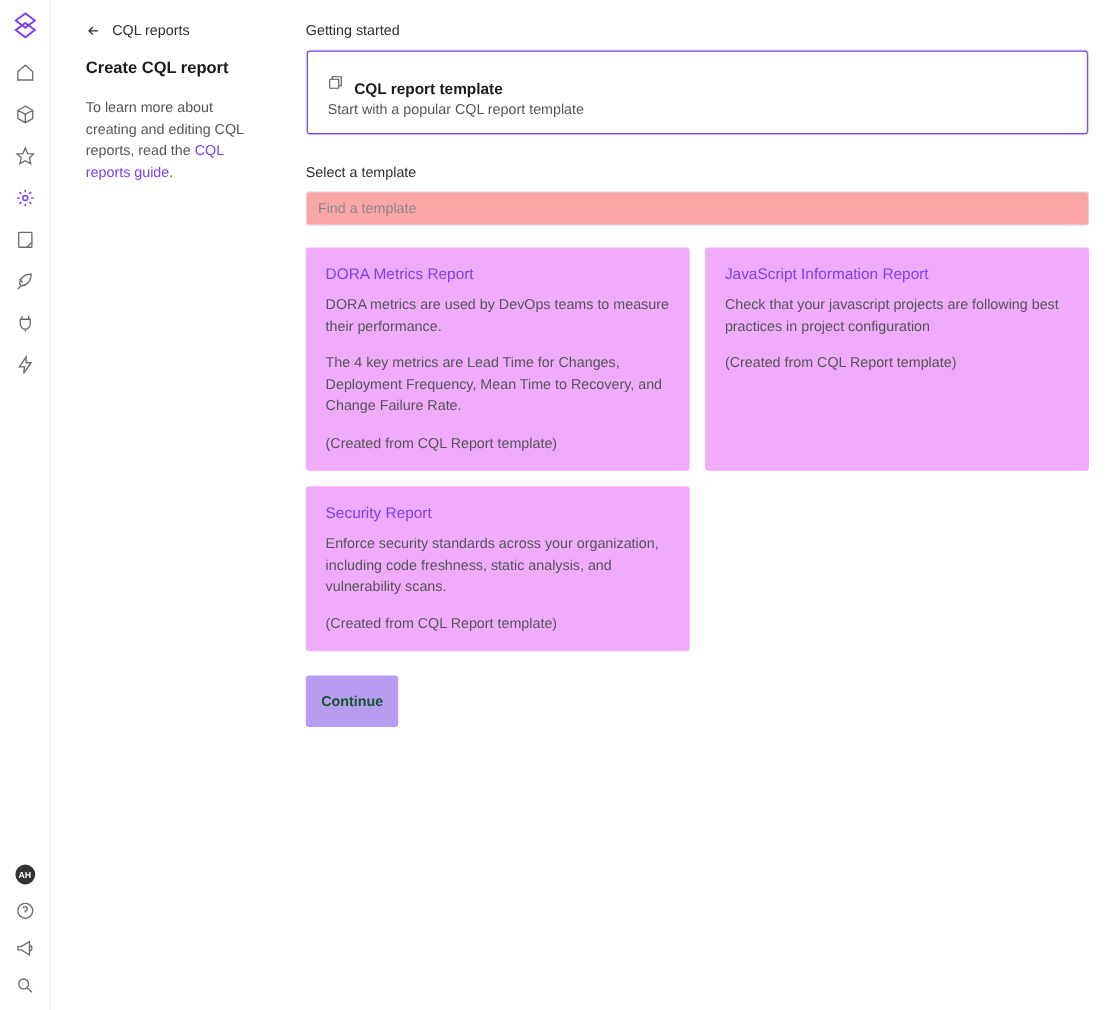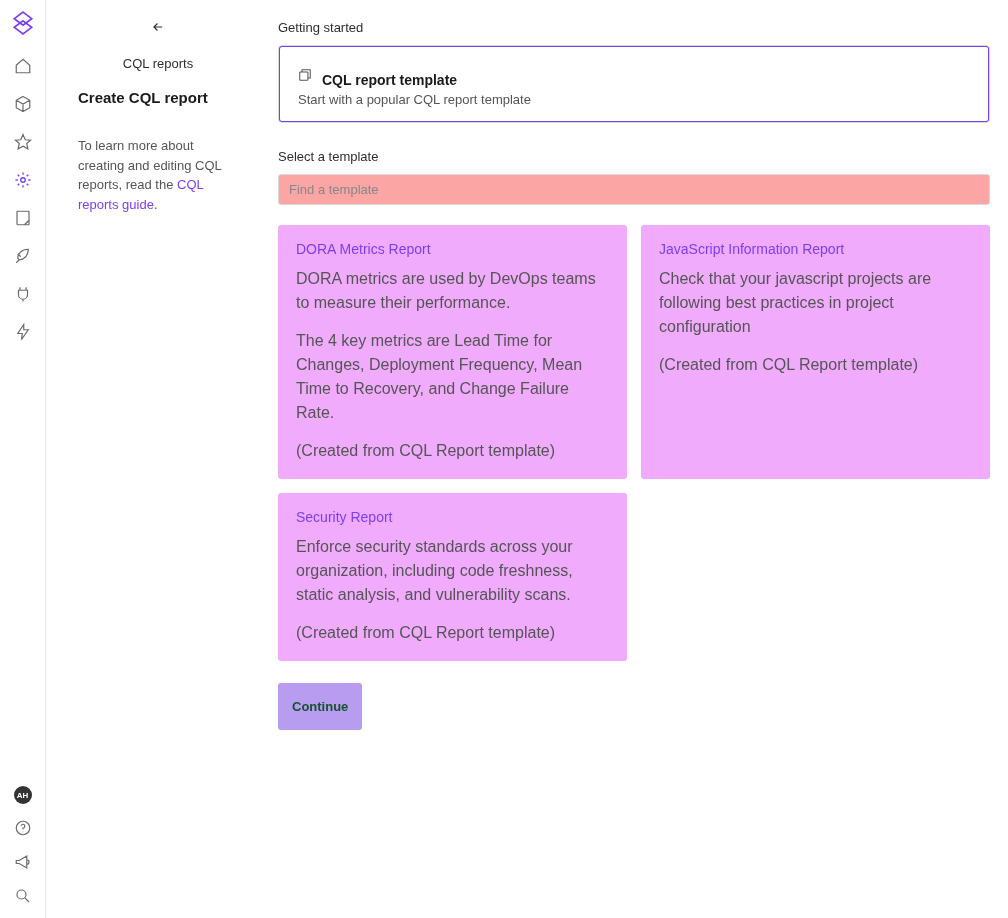--- a/index.html
+++ b/index.html
@@ -73,32 +73,31 @@
       gap: 40px;
       overflow-y: auto;
     }
     .left-col {
       width: 160px;
       flex-shrink: 0;
     }
     .breadcrumb {
       display: flex;
       align-items: center;
-      gap: 22px;
+      gap: 10px;
       font-size: 13px;
       color: #2e2e2e;
       margin-bottom: 18px;
       cursor: pointer;
-      flex-direction: column;
     }
     .breadcrumb .back-arrow { width: 14px; height: 14px; }
     .page-title {
       font-size: 15px;
       font-weight: 600;
-      margin-bottom: 30px;
+      margin-bottom: 18px;
       color: #1a1a1a;
     }
     .help-text {
       font-size: 13px;
       line-height: 1.5;
       color: #555;
     }
     .help-text .link { color: #7b3ff2; cursor: pointer; }
     .right-col {
       flex: 1;
@@ -175,21 +174,21 @@
       padding: 16px 18px;
       cursor: pointer;
     }
     .template-title {
       color: #7b3ff2;
       font-weight: 500;
       font-size: 14px;
       margin-bottom: 10px;
     }
     .template-desc {
-      font-size: 16px;
+      font-size: 13px;
       color: #555;
       line-height: 1.5;
       margin-bottom: 14px;
     }
     .template-desc.last { margin-bottom: 0; }
     .continue-btn {
       background: #b79cf0;
       color: #14532d;
       border: none;
       border-radius: 3px;

